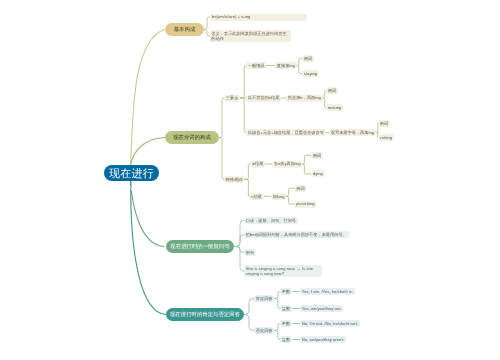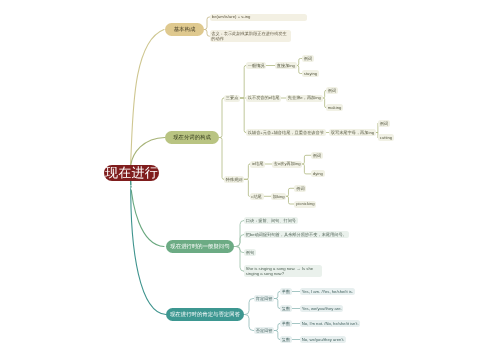--- a/index.html
+++ b/index.html
@@ -3,21 +3,21 @@
 <meta charset="utf-8">
 <style>
   html,body{margin:0;padding:0;}
   body{width:500px;height:360px;background:#ffffff;overflow:hidden;
        font-family:"Liberation Sans",sans-serif;}
   #canvas{position:relative;width:500px;height:360px;background:#fff;}
   svg.edges{position:absolute;left:0;top:0;width:500px;height:360px;pointer-events:none;}
   .node{position:absolute;box-sizing:border-box;}
 
   .root{left:104px;top:165px;width:55px;height:16px;border-radius:8px;
-        background:#7f1d1d;color:#fff;font-size:13px;line-height:16px;
+        background:#0369a1;color:#fff;font-size:11px;line-height:16px;
         text-align:center;letter-spacing:.3px;}
 
   .l1{position:absolute;height:13px;border-radius:6.5px;font-size:5.4px;line-height:13px;
       text-align:center;box-sizing:border-box;white-space:nowrap;}
   .l1.gold{background:#dfc98f;color:#3c3520;}
   .l1.olive{background:#b9c482;color:#32381b;}
   .l1.green{background:#6cab84;color:#ffffff;}
   .l1.teal{background:#3d9791;color:#ffffff;}
 
   .chip{position:absolute;font-size:4.2px;line-height:5.4px;padding:0.8px 1.8px;

